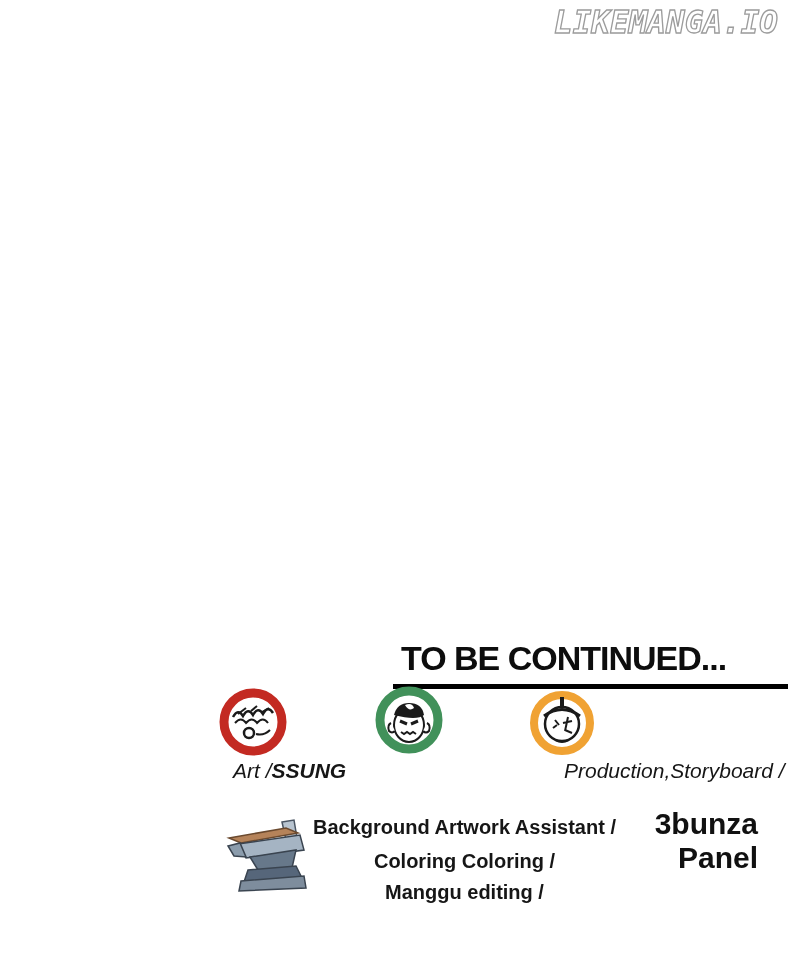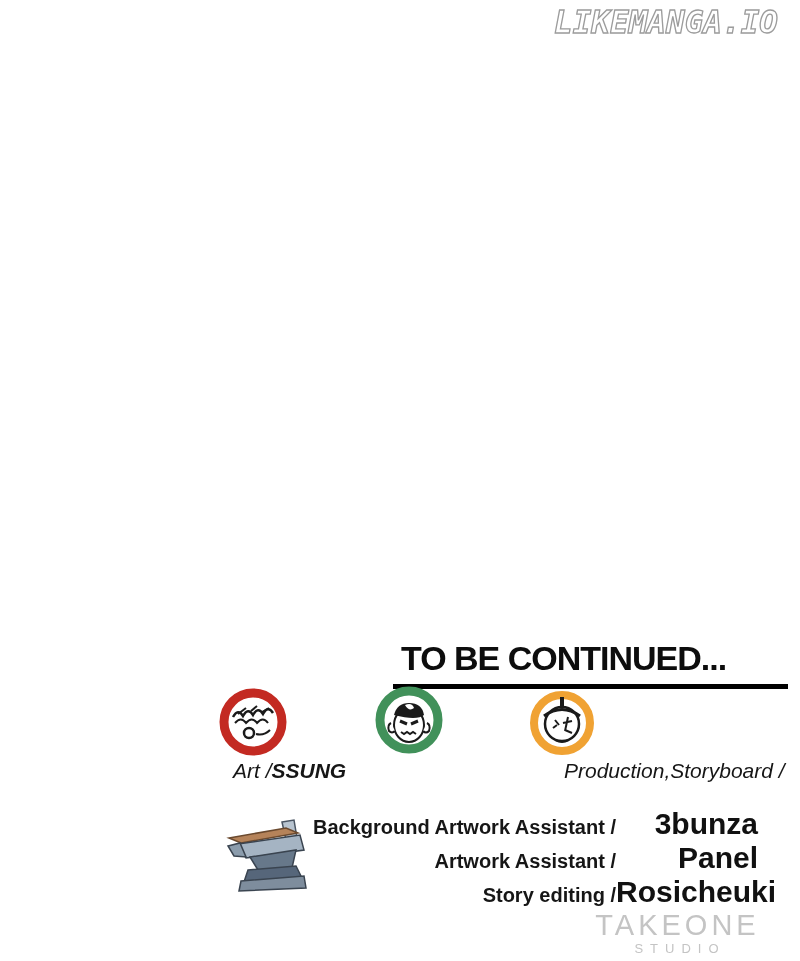--- a/index.html
+++ b/index.html
@@ -79,21 +79,21 @@
   .assistants {
     position: absolute;
     top: 812px;
     right: 30px;
     display: grid;
     grid-template-columns: auto 142px;
     row-gap: 7px;
     align-items: baseline;
   }
   .assistants .a-label {
-    text-align: right;
+    text-align: center;
     font-size: 20px;
     font-weight: 600;
     line-height: 24px;
     color: #161616;
     white-space: nowrap;
   }
   .assistants .a-name {
     text-align: right;
     font-size: 30px;
     font-weight: bold;
@@ -188,24 +188,19 @@
       <polygon points="4,34 16,31 22,45 10,44" fill="#8b9cac" stroke="#3a4450" stroke-width="1.5"></polygon>
       <polygon points="26,45 72,38 68,56 34,58" fill="#67788a" stroke="#3a4450" stroke-width="1.5"></polygon>
       <polygon points="24,58 72,54 78,66 20,70" fill="#56667a" stroke="#3a4450" stroke-width="1.5"></polygon>
       <polygon points="17,69 80,64 82,76 15,79" fill="#7e8d9d" stroke="#3a4450" stroke-width="1.5"></polygon>
     </svg>
   </div>
 
   <div class="assistants">
     <div class="a-label">Background Artwork Assistant /</div>
     <div class="a-name">3bunza</div>
-    <div class="a-label">Artwork Assistant /</div>
+    <div class="a-label">Coloring Coloring /</div>
     <div class="a-name">Panel</div>
-    <div class="a-label">Story editing /</div>
-    <div class="a-name">Rosicheuki</div>
-  </div>
-
-  <div class="studio">
-    <div class="studio-name">TAKEONE</div>
-    <div class="studio-sub">STUDIO</div>
-  </div>
+    <div class="a-label">Manggu editing /</div>
+  </div>
+
 
 </div>
 
 </body></html>

